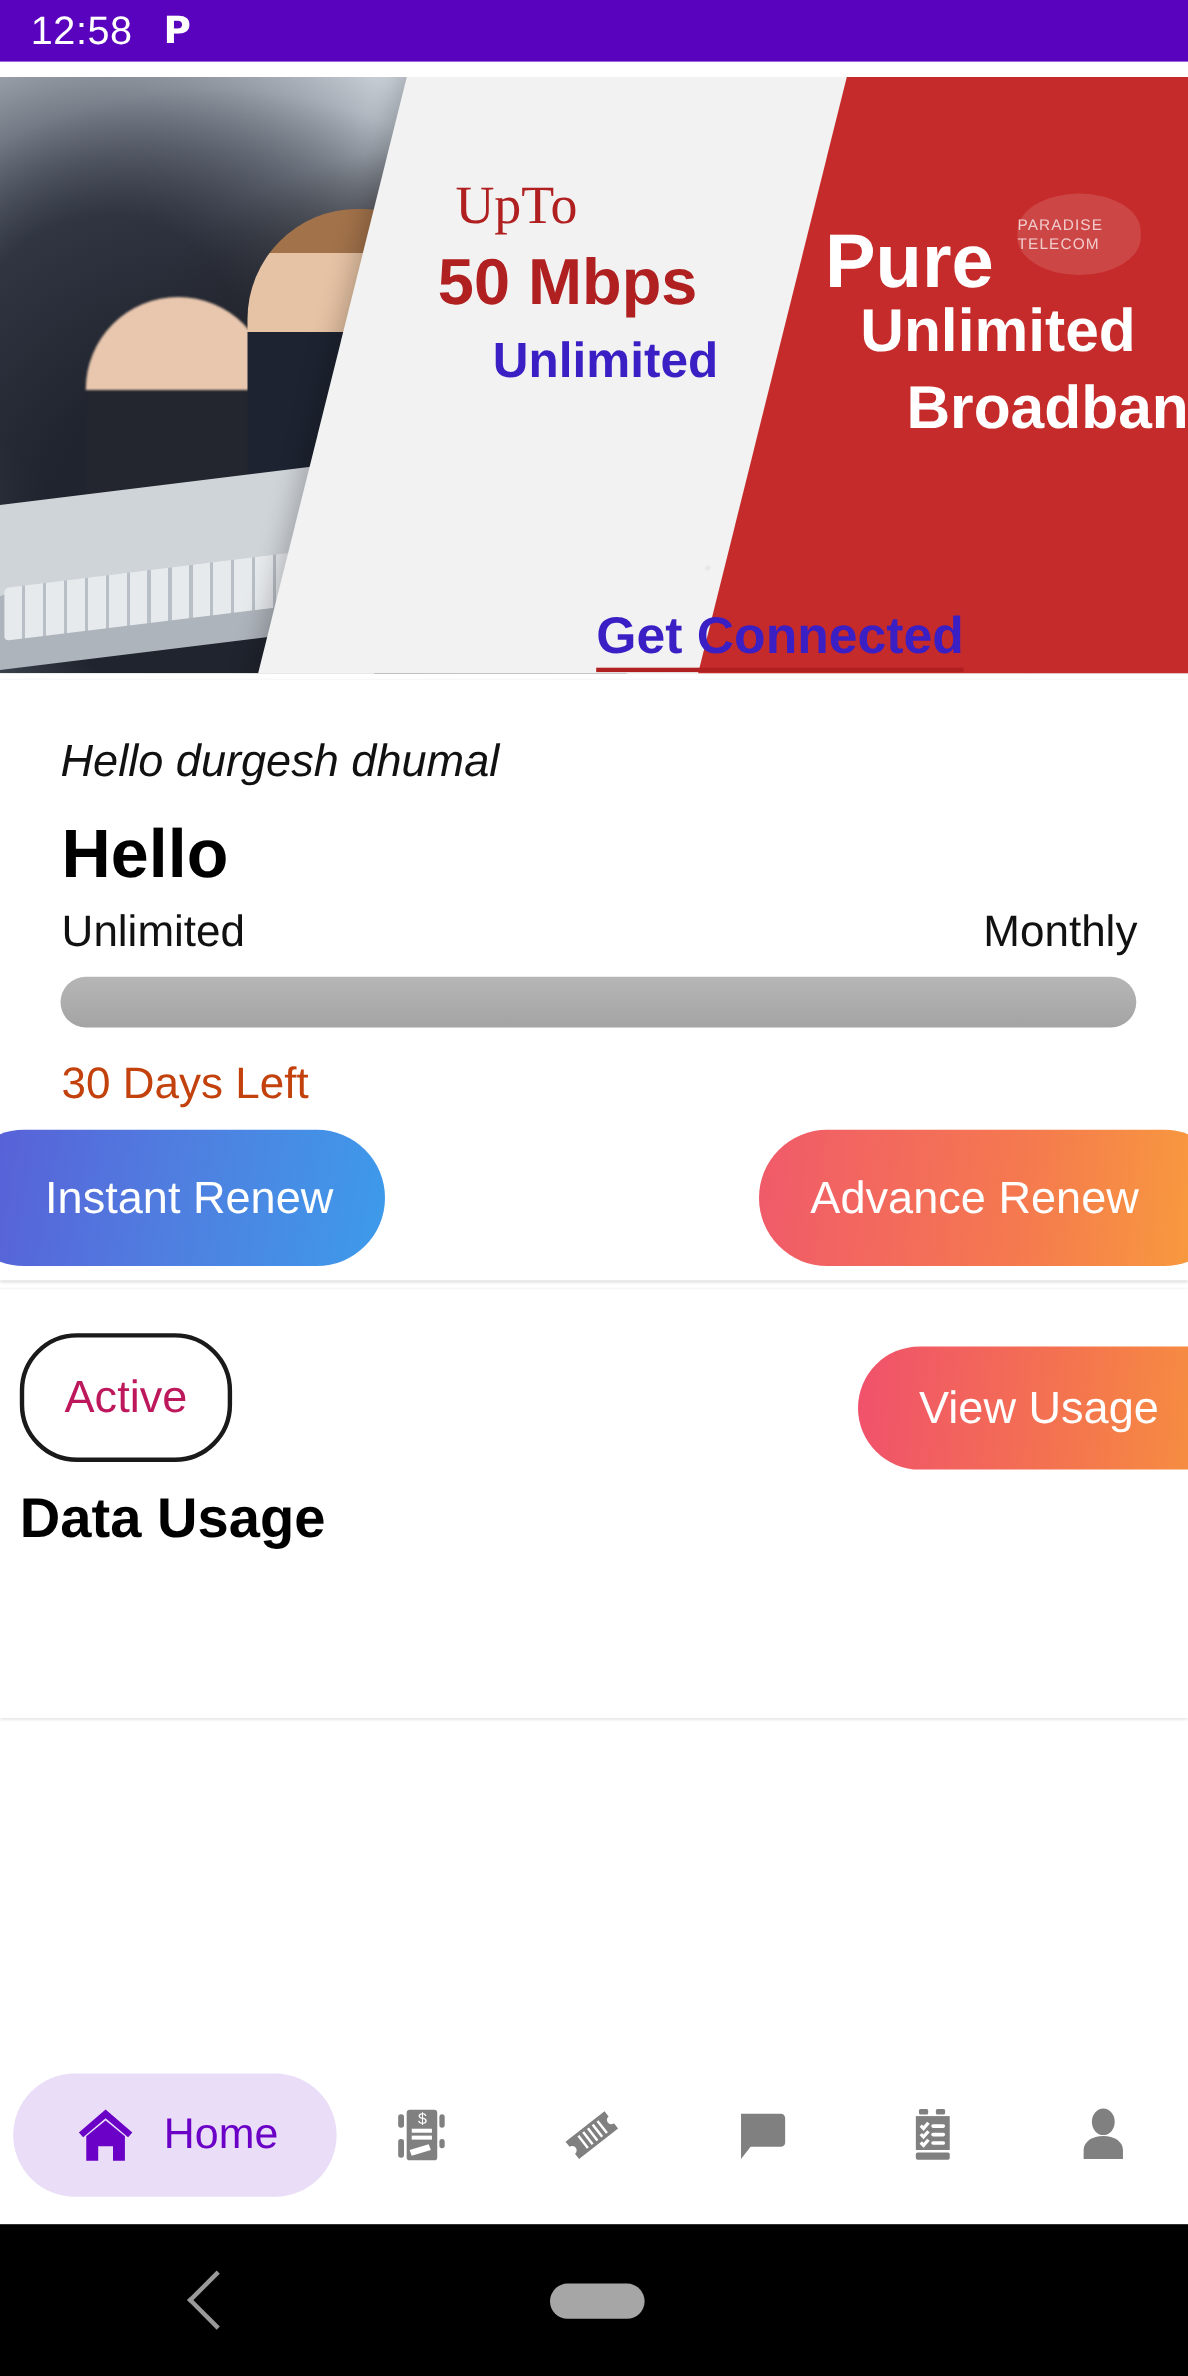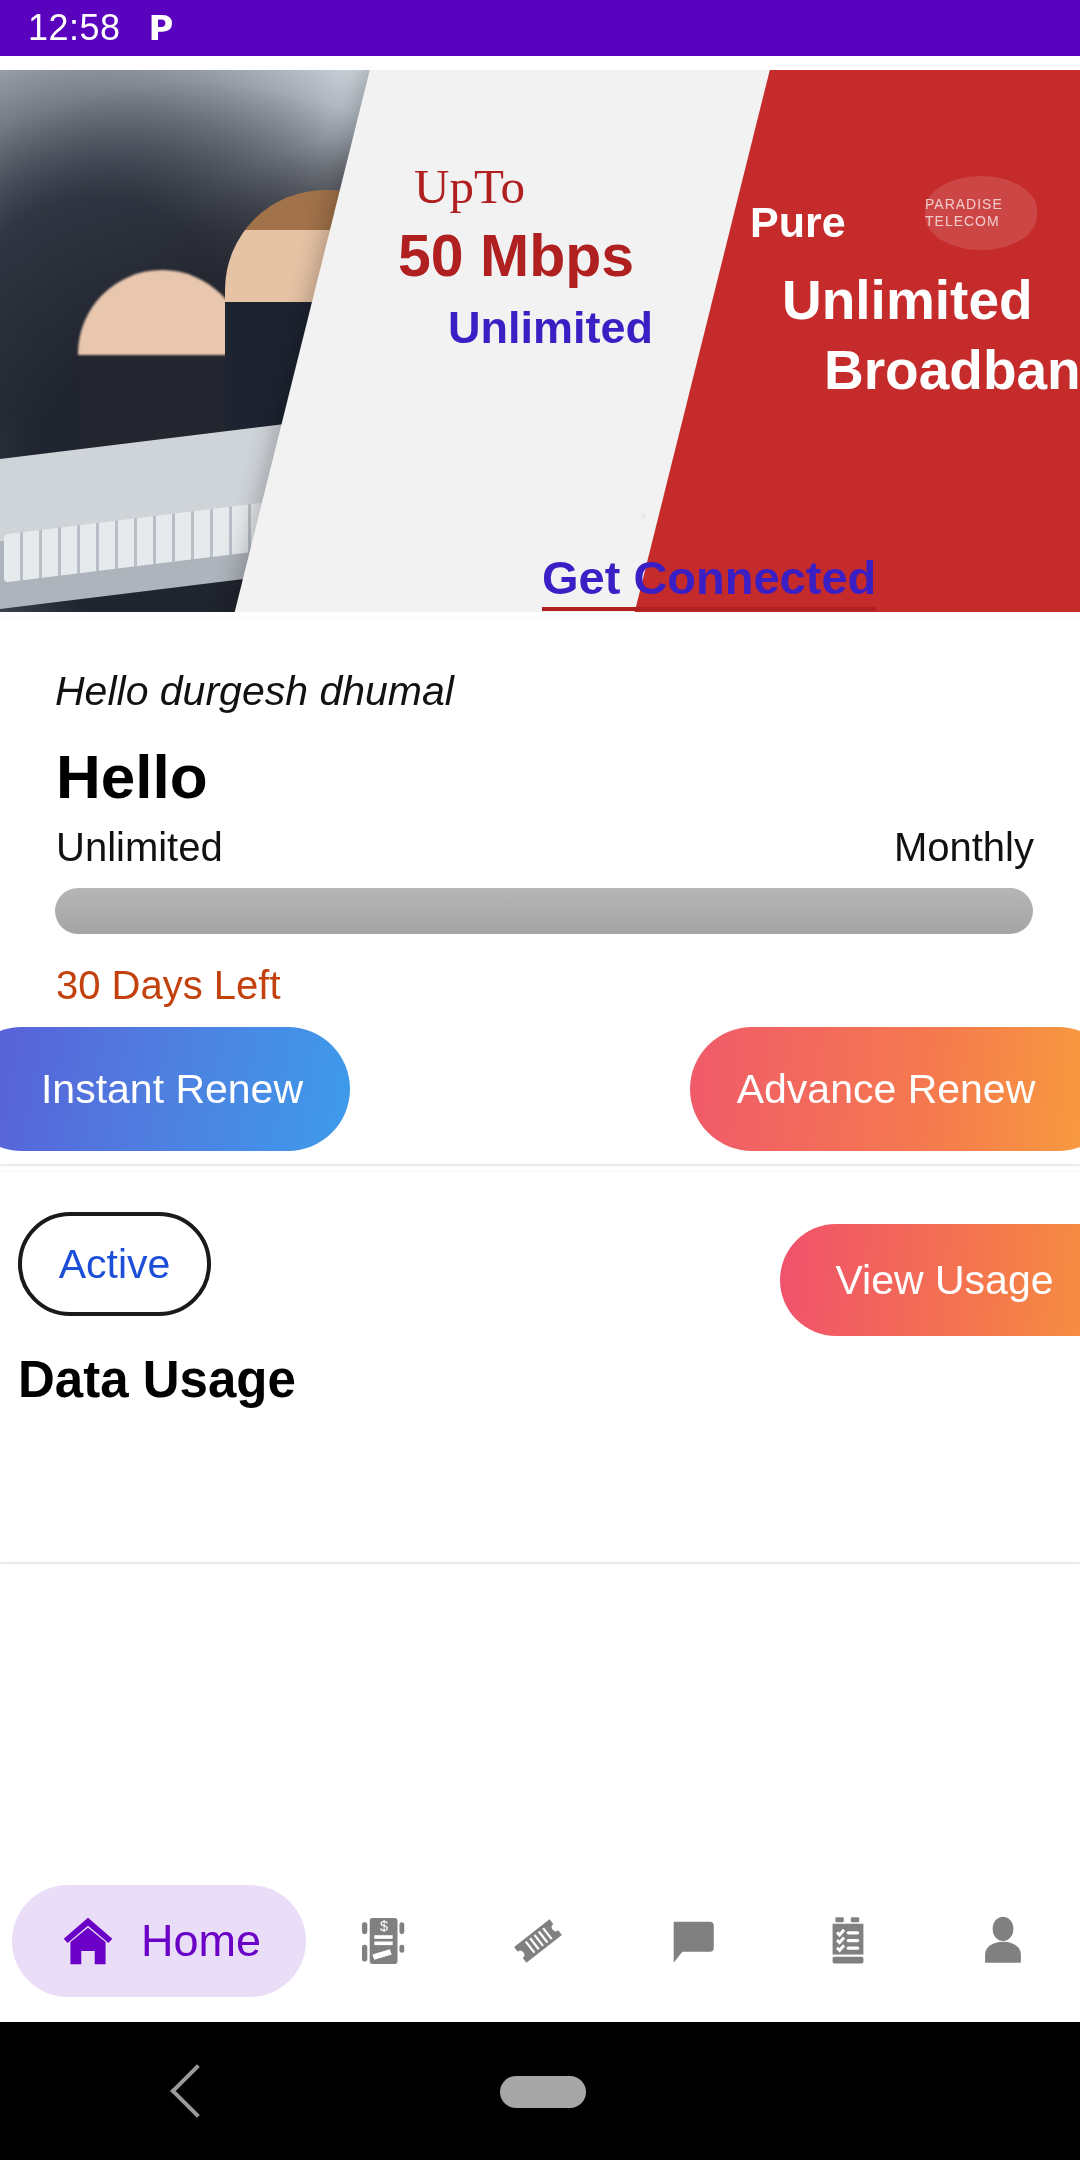--- a/index.html
+++ b/index.html
@@ -79,21 +79,21 @@
       radial-gradient(circle at 62% 16%, rgba(120,120,120,.20) 0 2px, transparent 3px),
       radial-gradient(circle at 70% 54%, rgba(120,120,120,.16) 0 3px, transparent 4px),
       radial-gradient(circle at 55% 76%, rgba(120,120,120,.14) 0 2px, transparent 3px);
   }
   .bn-text{ position:absolute; z-index:5; }
   .bn-upto{ left:414px; top:88px; font-size:49px; color:#B02020; font-family:"Liberation Serif", serif; }
   .bn-mbps{ left:398px; top:152px; font-size:59px; font-weight:700; color:#B02020; }
   .bn-unlim{ left:448px; top:232px; font-size:45px; font-weight:700; color:#3A1FC4; }
   .bn-getc{ left:542px; top:480px; font-size:47px; font-weight:700; color:#3A1FC4;
             border-bottom:4px solid #B02020; padding-bottom:2px; }
-  .bn-red1{ left:750px; top:128px; font-size:43px; font-weight:700; color:#fff; }
+  .bn-red1{ left:750px; top:128px; font-size:69px; font-weight:700; color:#fff; }
   .bn-red2{ left:782px; top:198px; font-size:55px; font-weight:700; color:#fff; }
   .bn-red3{ left:824px; top:268px; font-size:55px; font-weight:700; color:#fff; white-space:nowrap; }
   .bn-logo{
     position:absolute; z-index:6; left:925px; top:106px; width:112px; height:74px;
     border-radius:50%/46%; background:rgba(255,255,255,.13);
     display:flex; flex-direction:column; align-items:flex-start; justify-content:center;
     color:rgba(255,255,255,.72); font-size:14px; line-height:1.25; letter-spacing:1px;
   }
 
   
@@ -130,44 +130,44 @@
     background:linear-gradient(100deg,#5A5BD6 0%, #4F7FE0 52%, #3D9BEB 100%);
     padding-left:34px;
   }
   .btn-advance{
     left:690px; top:409px; width:430px; height:124px;
     background:linear-gradient(95deg,#F05A6A 0%, #F5794F 55%, #F8A13A 100%);
     padding-right:38px;
   }
 
   .status-chip{
-    position:absolute; left:18px; top:40px; width:193px; height:104px;
+    position:absolute; left:18px; top:40px; width:193px; height:117px;
     border:4px solid #1a1a1a; border-radius:52px; background:#fff;
     display:flex; align-items:center; justify-content:center;
-    font-size:41px; color:#1d4ed8; cursor:pointer;text-align:right;
+    font-size:41px; color:#be185d; cursor:pointer;text-align:right;
   }
   .btn-viewusage{
     left:780px; top:52px; width:375px; height:112px;
     background:linear-gradient(95deg,#F0516C 0%, #F4754E 52%, #F79C38 100%);
     padding-right:46px;
   }
   .usage-title{ position:absolute; left:18px; top:178px; font-size:51px; font-weight:700; color:#000; }
   .usage-sub{ position:absolute; left:18px; top:243px; font-size:41px; color:#A7A7A7; }
 
   
   .bottomnav{
     position:absolute; left:0; top:1860px; width:1080px; height:162px;
     background:#fff; display:flex; align-items:center;
   }
   .nav-home{
     margin-left:12px; width:294px; height:112px; border-radius:56px;
     background:#EADDF7; display:flex; align-items:center; justify-content:center;
     gap:22px; cursor:pointer; flex:none;
   }
-  .nav-home-label{ font-size:45px; color:#6B00C7; }
+  .nav-home-label{ font-size:39px; color:#6B00C7; }
   .nav-item{
     flex:1; height:162px; display:flex; align-items:center; justify-content:center;
     cursor:pointer;
   }
 
   
   .sysnav{
     position:absolute; left:0; top:2022px; width:1080px; height:138px; background:#000;
     display:flex; align-items:center;
   }

